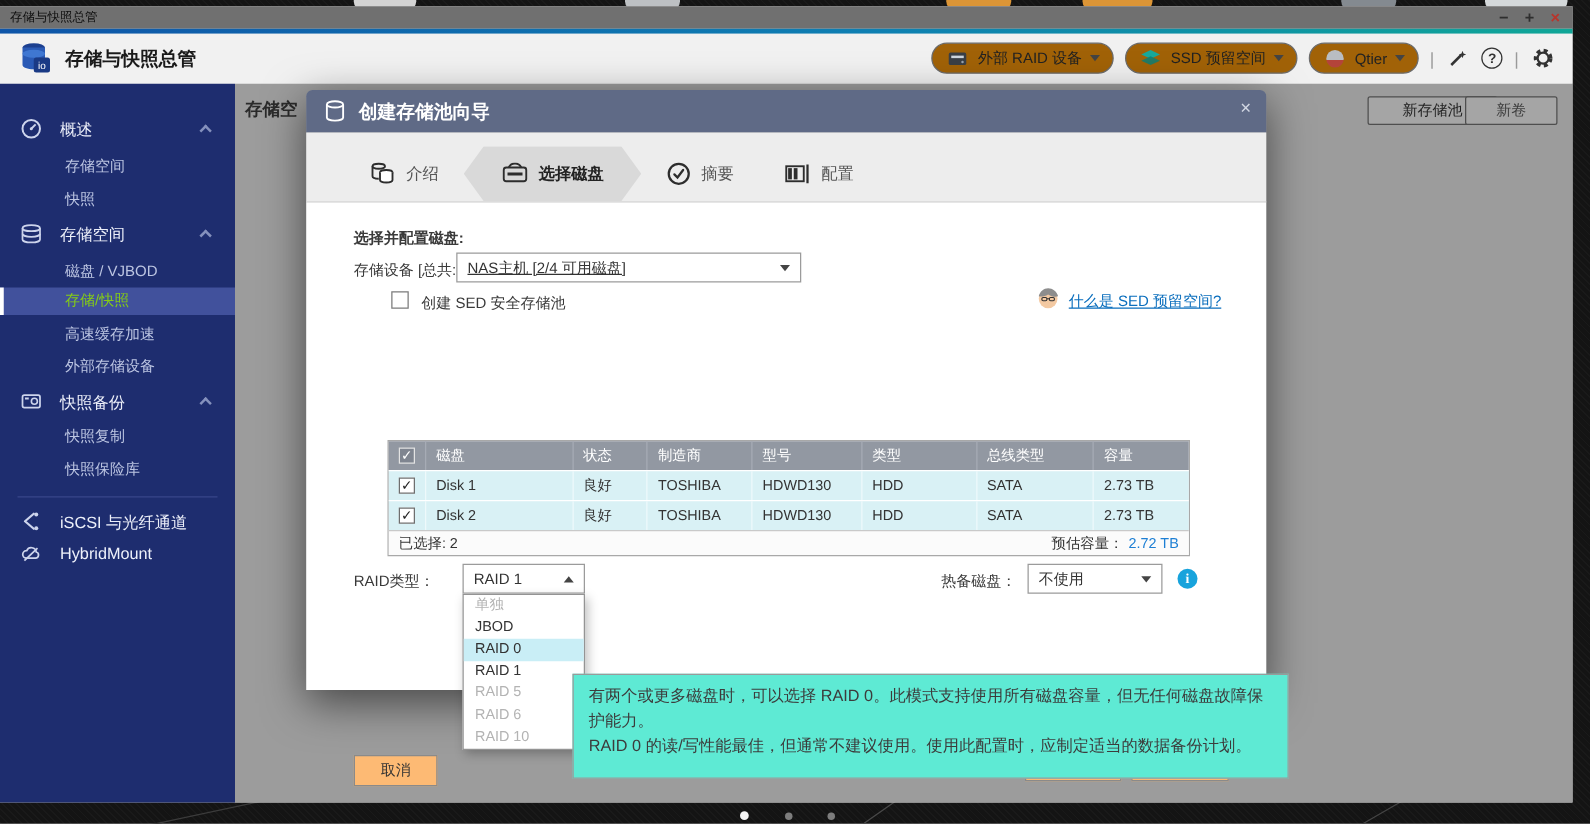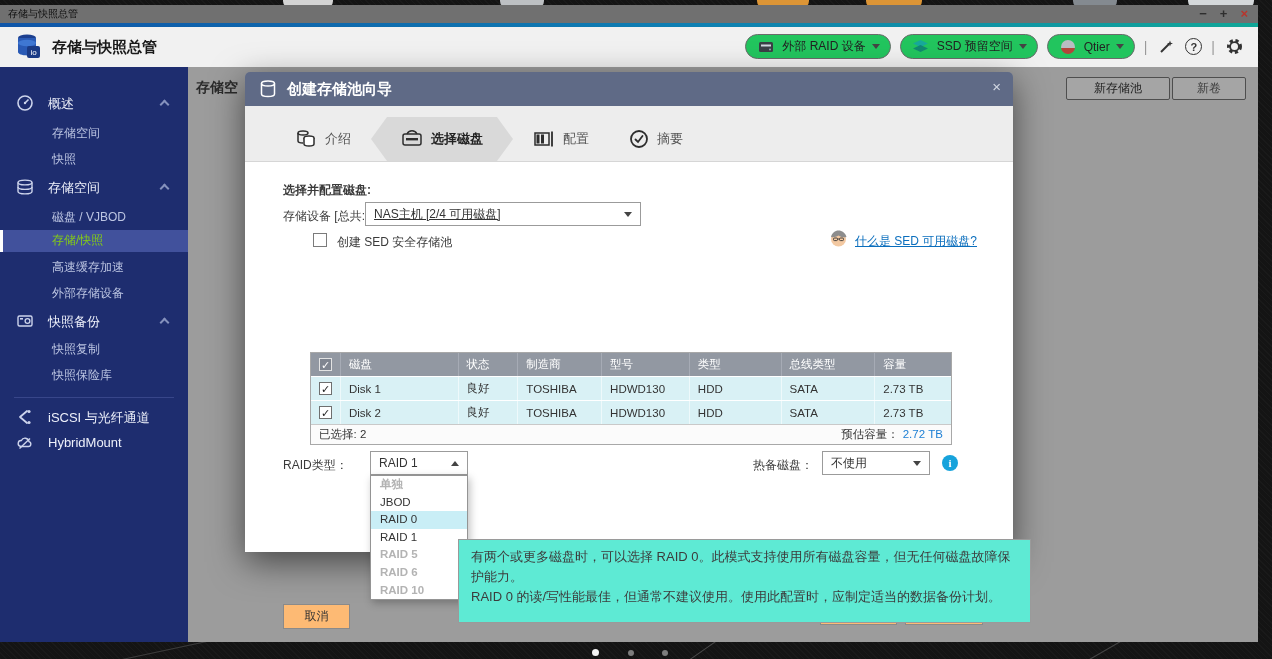--- a/index.html
+++ b/index.html
@@ -23,21 +23,21 @@
   #wctrls .close { color:#b8352c; }
   #gradbar { position:absolute; left:0; top:18px; width:100%; height:4px;
     background:linear-gradient(90deg,#0f55a8,#0e7fb2 55%,#10a697); }
 
   
   #appheader { position:absolute; left:0; top:22px; width:100%; height:40px; background:#f1f1f1; }
   #appicon { position:absolute; left:14px; top:5px; width:30px; height:30px; }
   #apptitle { position:absolute; left:52px; top:11px; font-size:15px; font-weight:bold; color:#1a1a1a; }
   #hdr-right { position:absolute; right:14px; top:7px; display:flex; align-items:center; gap:9px; }
   .pill { display:flex; align-items:center; gap:6px; height:25px; padding:0 10px;
-    background:#22c55e; border:1px solid #6b6b6b; border-radius:13px; font-size:12px; color:#222; }
+    background:#a16207; border:1px solid #6b6b6b; border-radius:13px; font-size:12px; color:#222; }
   .tri-d { width:0; height:0; border-left:4px solid transparent; border-right:4px solid transparent; border-top:5px solid #444; }
   .tri-u { width:0; height:0; border-left:4px solid transparent; border-right:4px solid transparent; border-bottom:5px solid #444; }
   .hsep { color:#9a9a9a; font-size:14px; }
   .hico { width:20px; height:20px; display:flex; align-items:center; justify-content:center; }
   .qmark { width:17px; height:17px; border:1.5px solid #333; border-radius:50%; font-size:11px; font-weight:bold;
     color:#333; display:flex; align-items:center; justify-content:center; }
 
   
   #sidebar { position:absolute; left:0; top:62px; width:188px; height:575px; background:#1e2d6f; }
   .srow { position:absolute; left:0; width:100%; height:22px; }
@@ -89,21 +89,21 @@
   #dtable .frow { display:flex; justify-content:space-between; background:#fbfbfb; height:20px; color:#333;
     border-top:1px solid #c9c9c9; align-items:center; padding:0 8px; font-size:11.5px; }
   .tcbx { width:13px; height:13px; border:1px solid #6f6f6f; background:#fff; font-size:11px; line-height:12px;
     text-align:center; color:#222; margin-left:8px; }
   .capval { color:#1d7fd4; margin-left:4px; }
 
   
   #raidlist { position:absolute; left:125px; top:313px; width:98px; background:#fff; border:1px solid #949494;
     box-shadow:2px 3px 8px rgba(0,0,0,.25); z-index:11; }
   #raidlist .opt { height:17.6px; line-height:17.6px; padding-left:9px; font-size:11.5px; color:#333; }
-  #raidlist .opt.dis { color:#b3b3b3;font-weight:bold; }
+  #raidlist .opt.dis { color:#b3b3b3; }
   #raidlist .opt.hov { background:#c9eef6; }
 
   .infoicon { position:absolute; width:16px; height:16px; border-radius:50%; background:#17a3dc; color:#fff;
     font-size:11px; font-weight:bold; text-align:center; line-height:16px; font-family:"Liberation Serif",serif; }
 
   
   #tooltip { position:absolute; left:213px; top:377px; width:573px; height:84px; background:#5eead4;
     border:1px solid #9a9a9a; z-index:12; padding:7px 12px; font-size:13px; color:#3c3c3c; line-height:1.55; }
 
   .wbtn { position:absolute; height:25px; background:#fdba74; border:1px solid #8a8a8a; font-size:12px;
@@ -279,21 +279,21 @@
               <path d="M5 12.5a3 3 0 0 1 .4-6 4 4 0 0 1 7.6 1.1 2.5 2.5 0 0 1-.6 4.9Z" fill="none" stroke="#cdd4ec" stroke-width="1.4"></path>
               <line x1="3.5" y1="14.5" x2="14" y2="4.5" stroke="#cdd4ec" stroke-width="1.4"></line>
             </svg>
         </span>
         <span class="slab">HybridMount</span>
       </div>
     </div>
 
     <div id="content">
       <span id="pagetitle">存储空</span>
-      <div class="gbtn" style="left:878px;width:104px;color:#1f1f1f;">新存储池</div>
+      <div class="gbtn" style="left:906px;width:104px;color:#1f1f1f;">新存储池</div>
       <div class="gbtn" style="left:984px;width:74px;color:#3f3f3f;">新卷</div>
     </div>
   </div>
 
   <div id="dialog">
     <div id="dlg-head">
       <span style="position:absolute;left:13px;top:7px;">
         <svg width="20" height="20" viewBox="0 0 20 20">
             <ellipse cx="10" cy="4.5" rx="6.5" ry="2.5" fill="none" stroke="#fff" stroke-width="1.5"></ellipse>
             <path d="M3.5 4.5v10.5c0 1.4 2.9 2.5 6.5 2.5s6.5-1.1 6.5-2.5V4.5" fill="none" stroke="#fff" stroke-width="1.5"></path>
@@ -315,34 +315,34 @@
       </div>
       <div class="step active">
         <svg width="22" height="18" viewBox="0 0 22 18">
             <rect x="2" y="4" width="18" height="11" rx="2" fill="none" stroke="#2d2d2d" stroke-width="1.5"></rect>
             <path d="M6 4a5.5 5.5 0 0 1 10 0" fill="none" stroke="#2d2d2d" stroke-width="1.5"></path>
             <rect x="5" y="8" width="12" height="2.4" fill="#2d2d2d"></rect>
           </svg>
         <span>选择磁盘</span>
       </div>
       <div class="step">
+        <svg width="20" height="20" viewBox="0 0 20 20">
+            <circle cx="10" cy="10" r="8" fill="none" stroke="#2d2d2d" stroke-width="1.8"></circle>
+            <path d="M6.5 10.5 9 13l4.5-6" fill="none" stroke="#2d2d2d" stroke-width="1.8" stroke-linecap="round"></path>
+          </svg>
+        <span>摘要</span>
+      </div>
+      <div class="step">
         <svg width="22" height="18" viewBox="0 0 22 18">
             <rect x="2" y="3" width="14" height="12" fill="none" stroke="#2d2d2d" stroke-width="1.5"></rect>
             <rect x="3.5" y="4.5" width="3" height="9" fill="#2d2d2d"></rect>
             <rect x="8" y="4.5" width="3" height="9" fill="#2d2d2d"></rect>
             <line x1="19" y1="1.5" x2="19" y2="16.5" stroke="#2d2d2d" stroke-width="1.8"></line>
           </svg>
         <span>配置</span>
-      </div>
-      <div class="step">
-        <svg width="20" height="20" viewBox="0 0 20 20">
-            <circle cx="10" cy="10" r="8" fill="none" stroke="#2d2d2d" stroke-width="1.8"></circle>
-            <path d="M6.5 10.5 9 13l4.5-6" fill="none" stroke="#2d2d2d" stroke-width="1.8" stroke-linecap="round"></path>
-          </svg>
-        <span>摘要</span>
       </div>
     </div>
 
     <div id="dlg-body">
       <span class="flabel" style="left:38px;top:20px;font-weight:bold;">选择并配置磁盘:</span>
 
       <span class="flabel" style="left:38px;top:46px;">存储设备 [总共: 1 个设备]:</span>
       <div class="selectbox" style="left:120px;top:40px;width:276px;text-decoration:underline;">
         <span>NAS主机 [2/4 可用磁盘]</span>
         <span class="arr tri-d"></span>
@@ -353,21 +353,21 @@
 
       <span style="position:absolute;left:583px;top:66px;">
         <svg width="21" height="21" viewBox="0 0 21 21">
             <circle cx="10.5" cy="11" r="7.5" fill="#f3c9a2"></circle>
             <path d="M3 9c1-4 4-6.5 7.5-6.5S17.5 5 18.5 9c-2.5.8-5 .3-8-1.5C8 9 5.5 9.5 3 9Z" fill="#8d8d8d"></path>
             <rect x="5.5" y="10" width="4" height="2.6" rx="1" fill="none" stroke="#333" stroke-width=".9"></rect>
             <rect x="11.5" y="10" width="4" height="2.6" rx="1" fill="none" stroke="#333" stroke-width=".9"></rect>
             <line x1="9.5" y1="11" x2="11.5" y2="11" stroke="#333" stroke-width=".9"></line>
           </svg>
       </span>
-      <a class="helplink" style="position:absolute;left:610px;top:71px;">什么是 SED 可用磁盘?</a>
+      <a class="helplink" style="position:absolute;left:610px;top:71px;">什么是 SED 预留空间?</a>
 
       <div id="dtable">
         <div class="hrow">
           <div class="hcell" style="width:30px;padding-left:0;">
               <span class="tcbx" style="background:#7f8590;color:#fff;border-color:#e3e3e3;">✓</span>
             </div>
           <div class="hcell" style="width:118px;">磁盘</div>
           <div class="hcell" style="width:60px;">状态</div>
           <div class="hcell" style="width:84px;">制造商</div>
           <div class="hcell" style="width:88px;">型号</div>

